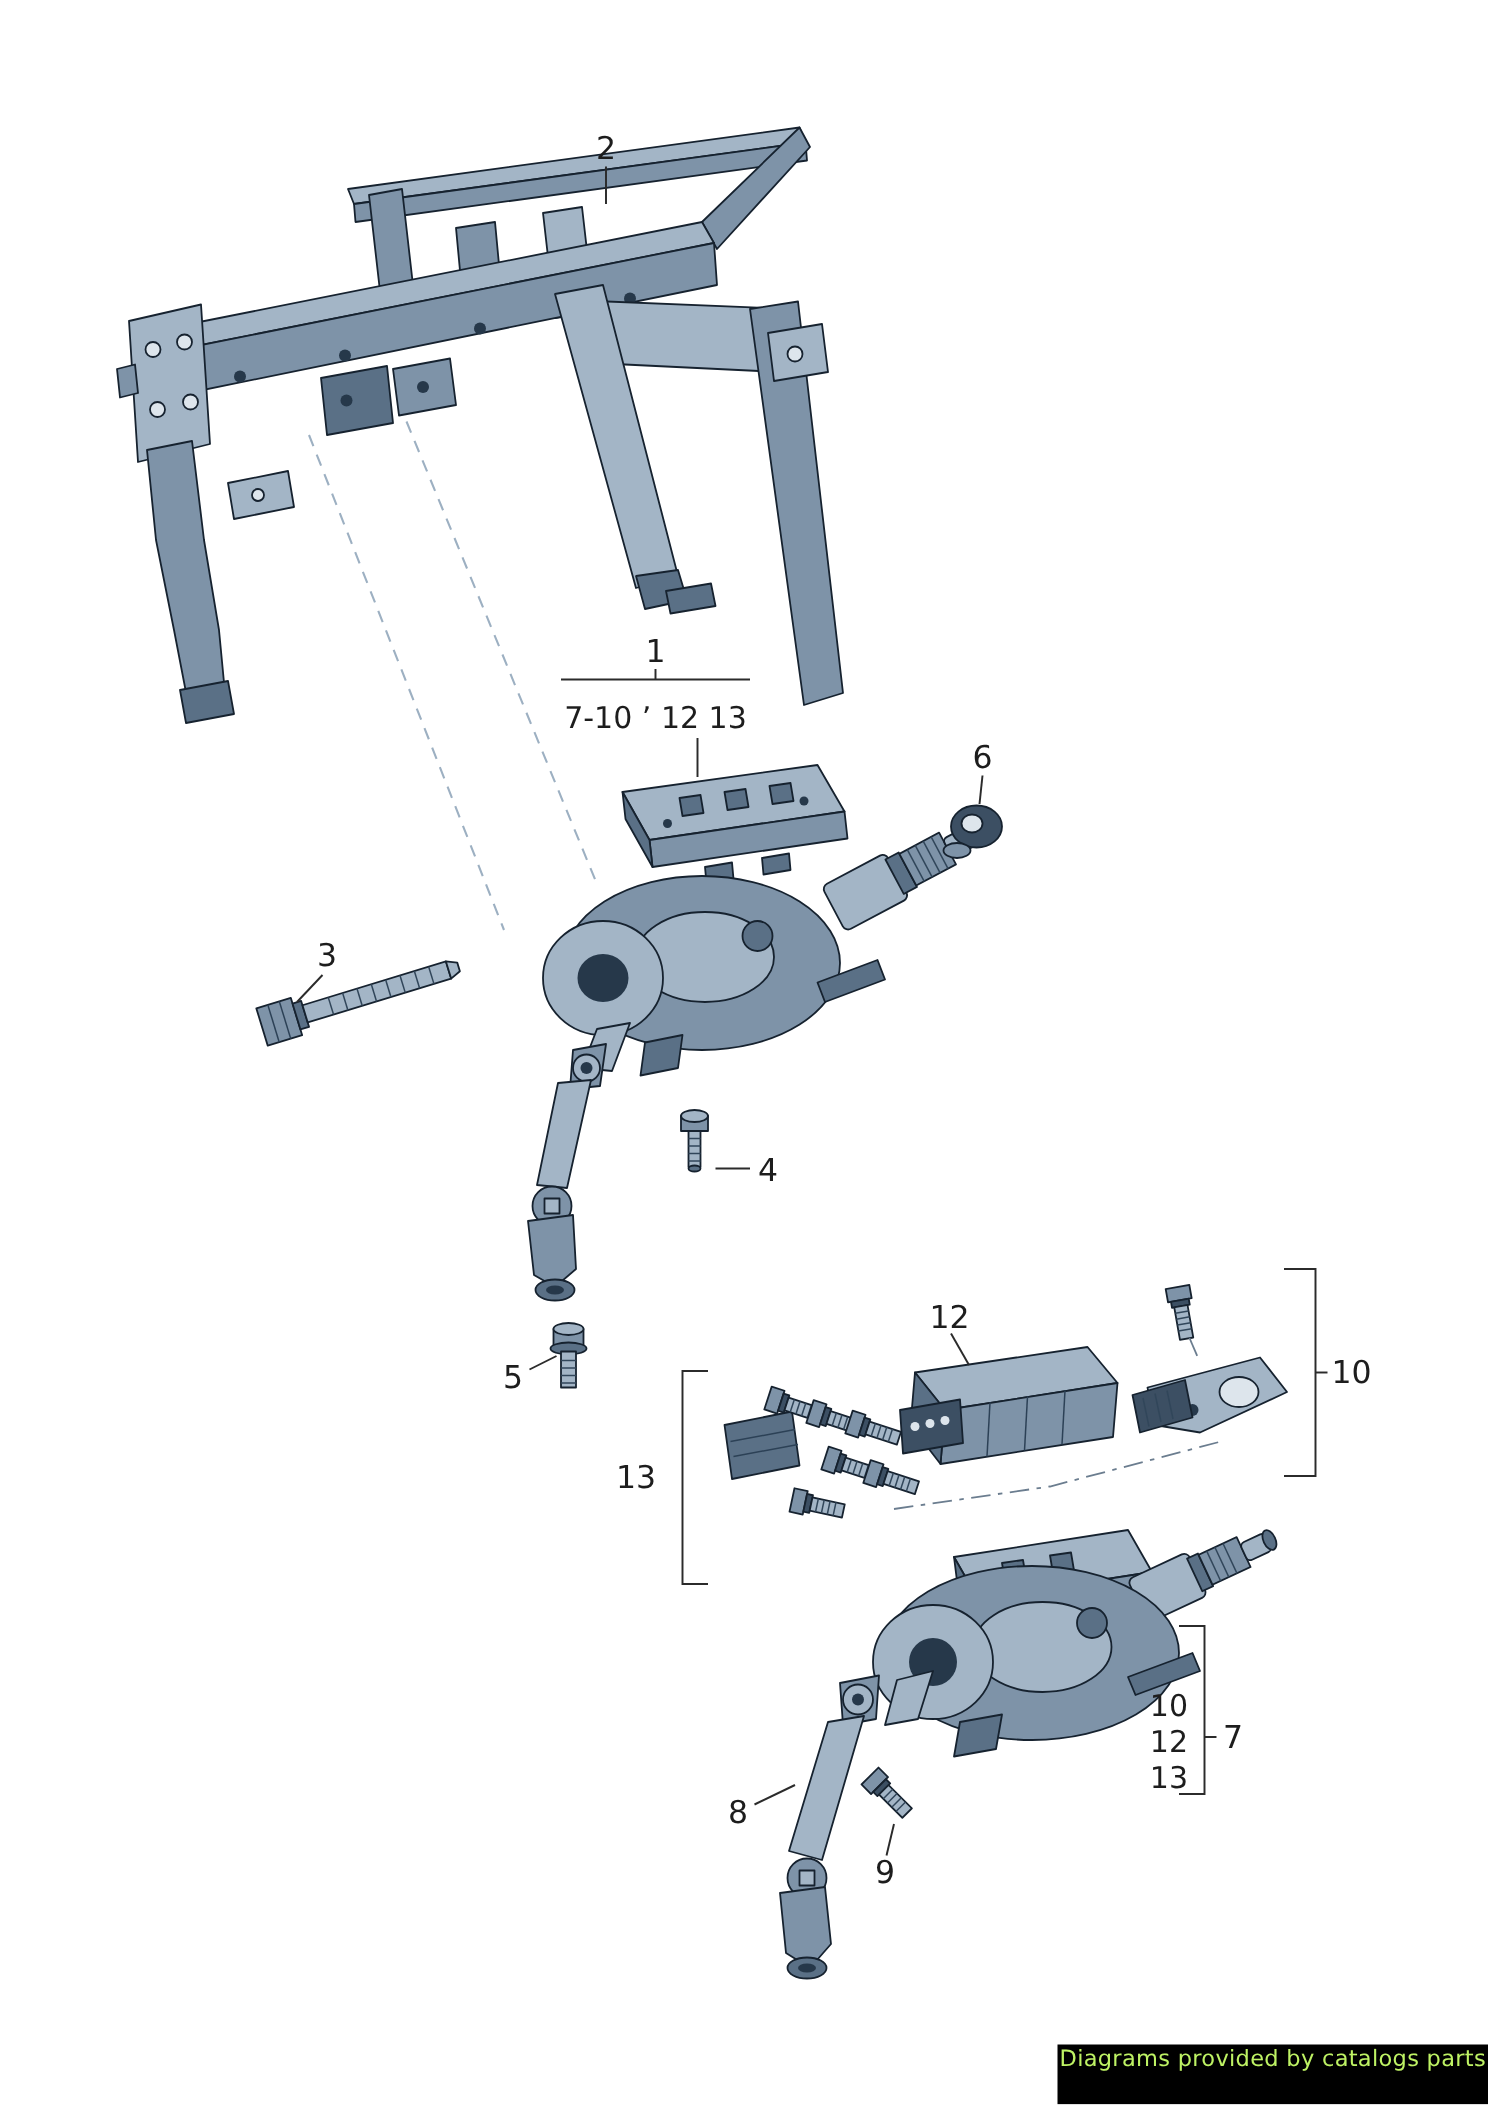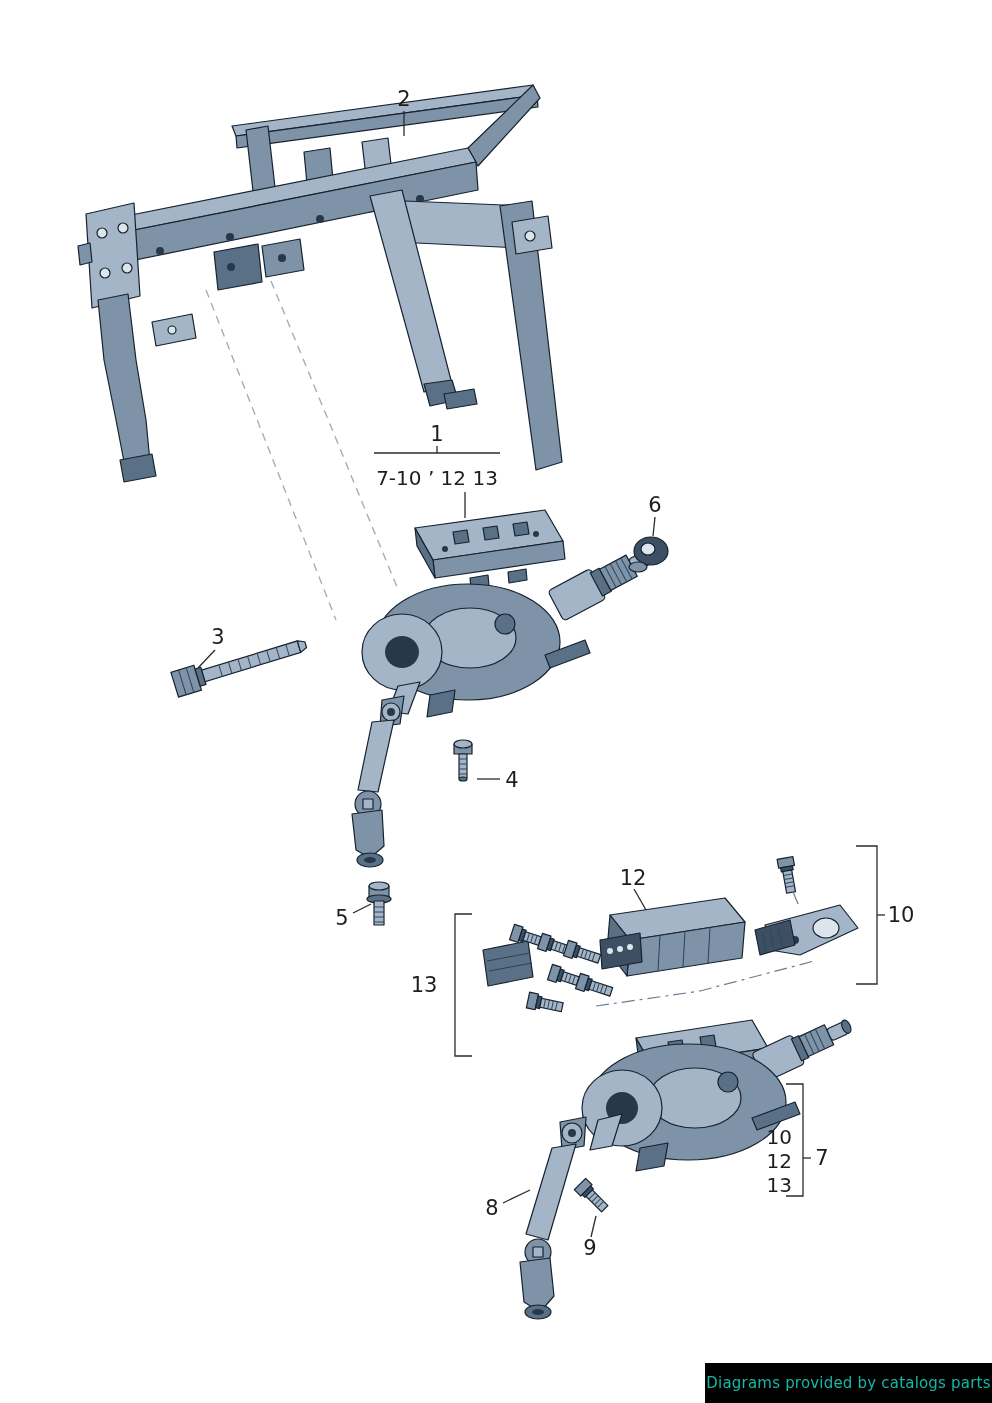--- a/index.html
+++ b/index.html
@@ -23,22 +23,22 @@
   .inln{stroke:#2c4156;stroke-width:1;fill:none}
   
   .ld{stroke:#2b2b2b;stroke-width:1.3;fill:none}
   .dash{stroke:#9db0c2;stroke-width:1.4;stroke-dasharray:8 6;fill:none}
   .dd{stroke:#6b7d8f;stroke-width:1.2;stroke-dasharray:13 5 3 5;fill:none}
   .callout{font-size:21px;fill:#1d1d1d}
   .callout-sub{font-size:20px;fill:#1d1d1d}
   .footer-bar{
     position:absolute;right:0;bottom:0;
     width:287px;height:40px;
-    background:#000000;color:#14b8a6;
-    display:flex;align-items:center;justify-content:center;
+    background:#000000;color:#bef264;
+    display:flex;justify-content:center;
     font-size:15px;letter-spacing:.2px;
   }
 </style>
 </head>
 <body>
 
 <div class="canvas">
 <svg width="992" height="1403" viewBox="0 0 992 1403">
 
   <defs>

